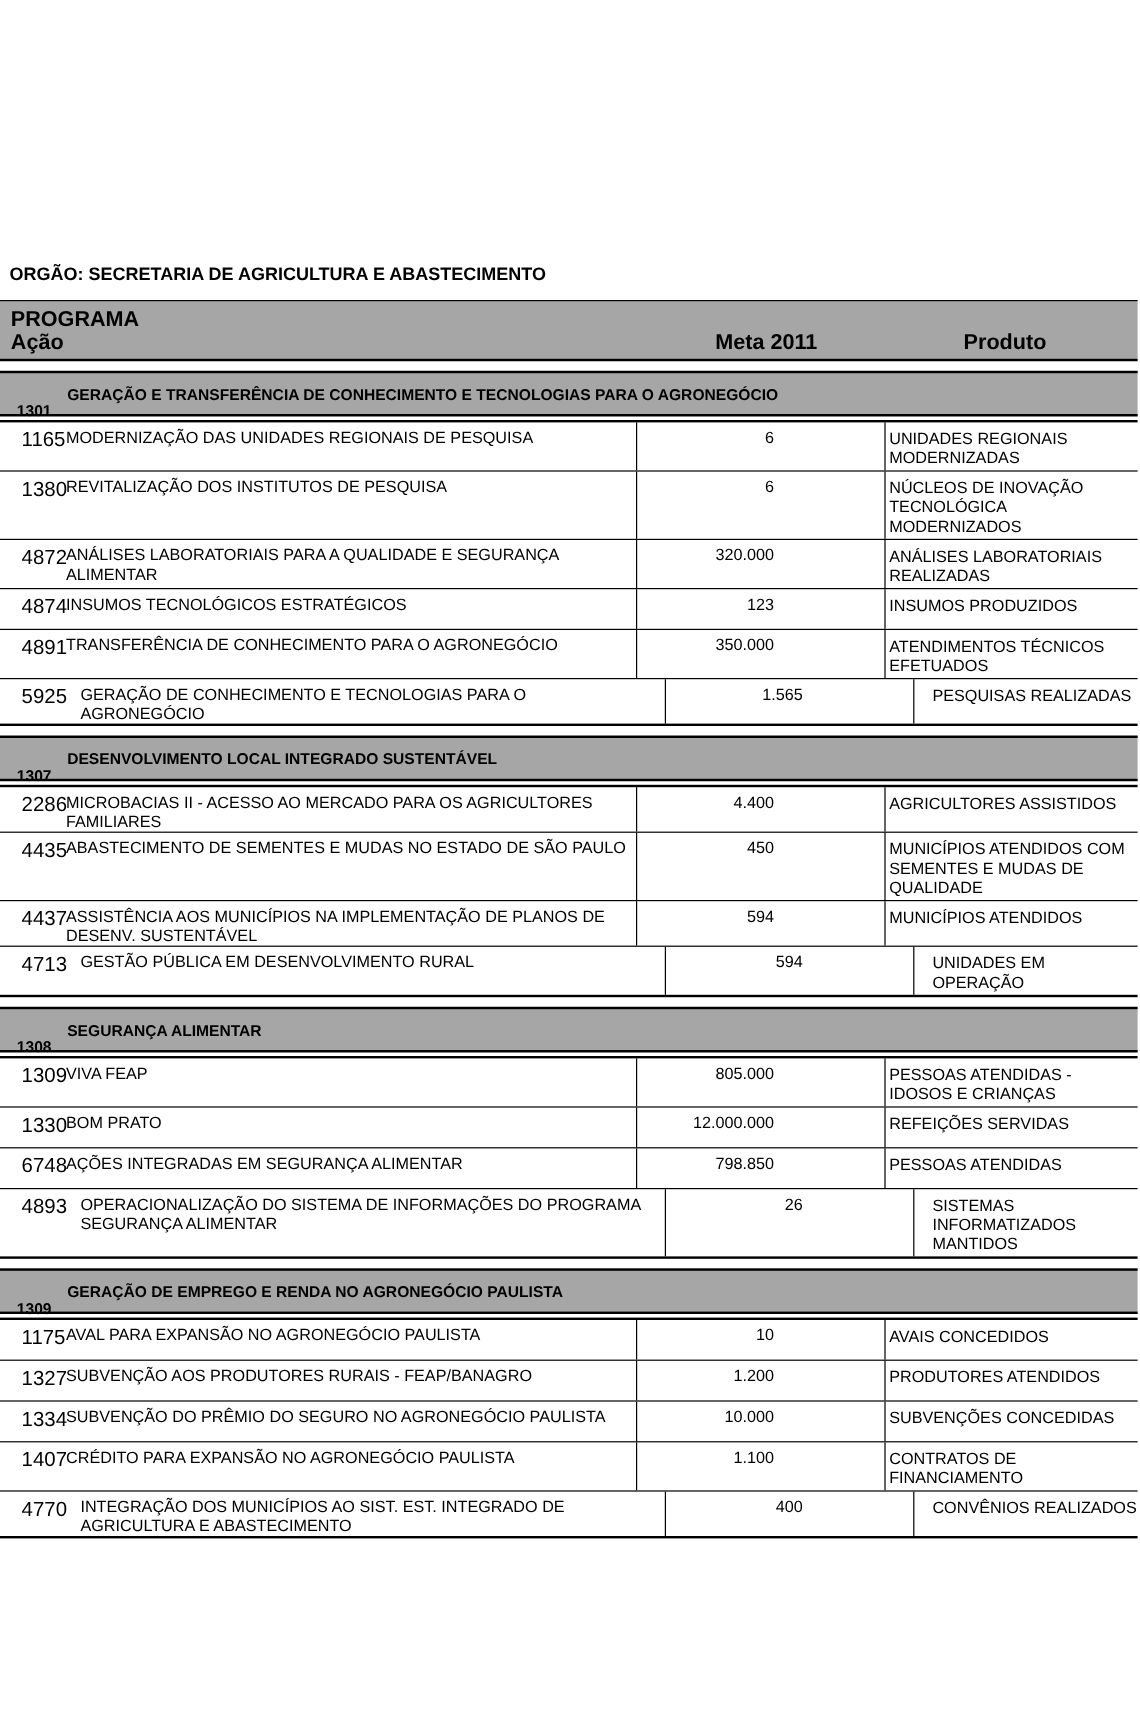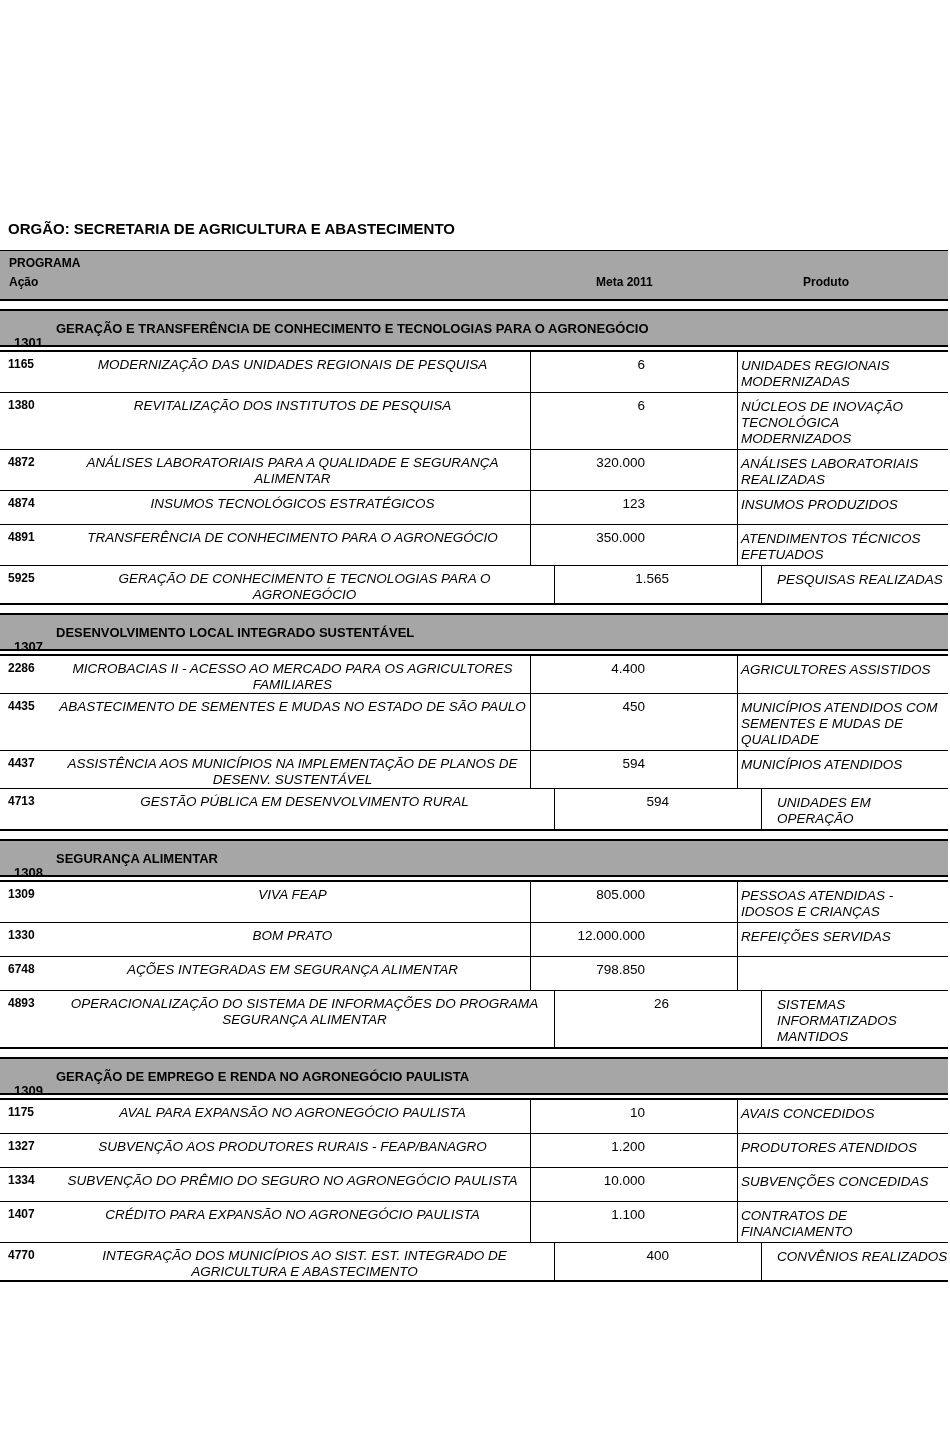--- a/index.html
+++ b/index.html
@@ -1,36 +1,36 @@
 <!DOCTYPE html>
 <html><head>
 <meta charset="utf-8">
 <style>
   html, body { margin: 0; padding: 0; background: #ffffff; }
   body { width: 950px; height: 1438px; position: relative; overflow: hidden;
          font-family: "Liberation Sans", sans-serif; color: #000; }
   .orgao { position: absolute; left: 8px; top: 220px; font-size: 15px; font-weight: bold; }
   .doc { position: absolute; left: 0; top: 250px; width: 948px; }
   .head { background: #a6a6a6; border-top: 1px solid #000; border-bottom: 2px solid #000;
-          height: 48px; position: relative; font-weight: bold; font-size: 12px; }
+          height: 48px; position: relative; font-weight: bold; font-size: 18px; }
   .head .prog { position: absolute; left: 9px; top: 5px; }
   .head .acao { position: absolute; left: 9px; top: 24px; }
   .head .meta { position: absolute; left: 596px; top: 24px; }
   .head .prod { position: absolute; left: 803px; top: 24px; }
   .gap { height: 8px; }
   .prog-bar { background: #a6a6a6; border-top: 2px solid #000; border-bottom: 2px solid #000;
               height: 34px; font-weight: bold; font-size: 13px; display: flex; align-items: center; }
   .prog-bar .pcode { margin-left: 14px; width: 42px; margin-top: 28px; }
   .sep { height: 3px; border-bottom: 2px solid #000; }
   .row { display: flex; border-bottom: 1px solid #000; font-size: 13.5px; min-height: 33px; }
-  .row .code { width: 55px; padding-left: 8px; font-weight: bold; font-size: 12px; padding-top: 5px; box-sizing: border-box; }
-  .row .acao { width: 475px; font-style: italic; padding-top: 5px; line-height: 16px; text-align: center; }
+  .row .code { width: 55px; padding-left: 18px; font-weight: normal; font-size: 17px; padding-top: 5px; box-sizing: border-box; }
+  .row .acao { width: 475px; padding-top: 5px; line-height: 16px; }
   .row .meta { width: 208px; border-left: 1px solid #000; border-right: 1px solid #000;
                text-align: right; padding-right: 92px; box-sizing: border-box; padding-top: 5px; }
-  .row .prod { flex: 1; font-style: italic; padding-left: 3px; padding-top: 6px; line-height: 16px; padding-bottom: 2px; }
+  .row .prod { flex: 1; padding-left: 3px; padding-top: 6px; line-height: 16px; padding-bottom: 2px; }
   .block-end { border-bottom: 2px solid #000; gap: 12px; }
 </style>
 </head>
 <body>
 
 <div class="orgao">ORGÃO: SECRETARIA DE AGRICULTURA E ABASTECIMENTO</div>
 
 <div class="doc">
   <div class="head">
     <span class="prog">PROGRAMA</span>
@@ -126,20 +126,21 @@
       <div class="row">
         <div class="code">1330</div>
         <div class="acao">BOM PRATO</div>
         <div class="meta">12.000.000</div>
         <div class="prod">REFEIÇÕES SERVIDAS</div>
       </div>
       <div class="row">
         <div class="code">6748</div>
         <div class="acao">AÇÕES INTEGRADAS EM SEGURANÇA ALIMENTAR</div>
         <div class="meta">798.850</div>
+        <div class="prod">PESSOAS ATENDIDAS</div>
       </div>
       <div class="row block-end">
         <div class="code">4893</div>
         <div class="acao">OPERACIONALIZAÇÃO DO SISTEMA DE INFORMAÇÕES DO PROGRAMA SEGURANÇA ALIMENTAR</div>
         <div class="meta">26</div>
         <div class="prod">SISTEMAS INFORMATIZADOS MANTIDOS</div>
       </div>
       <div class="gap"></div>
       <div class="prog-bar">
         <span class="pcode">1309</span>

